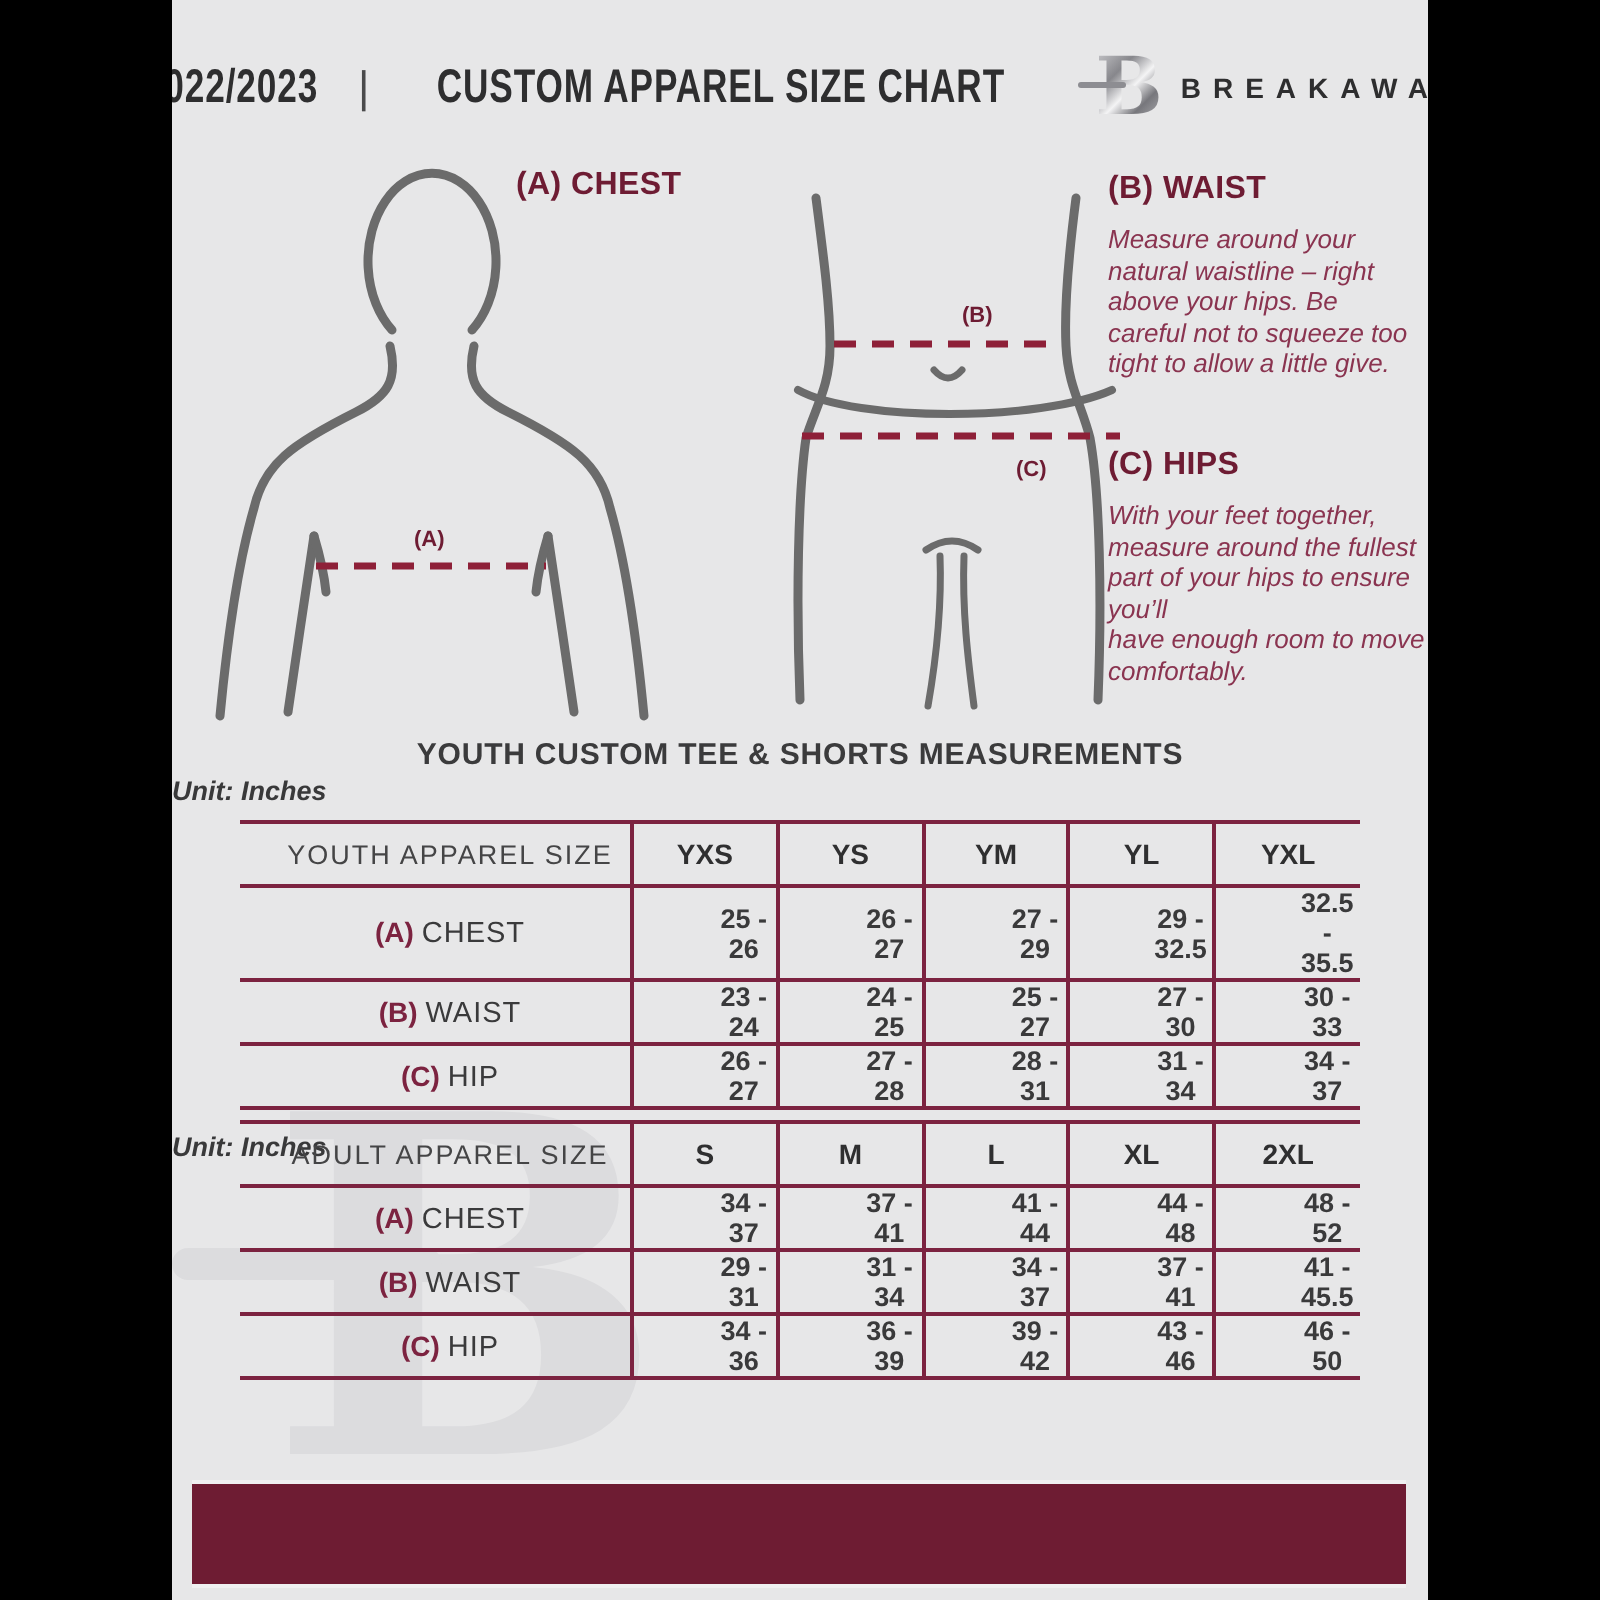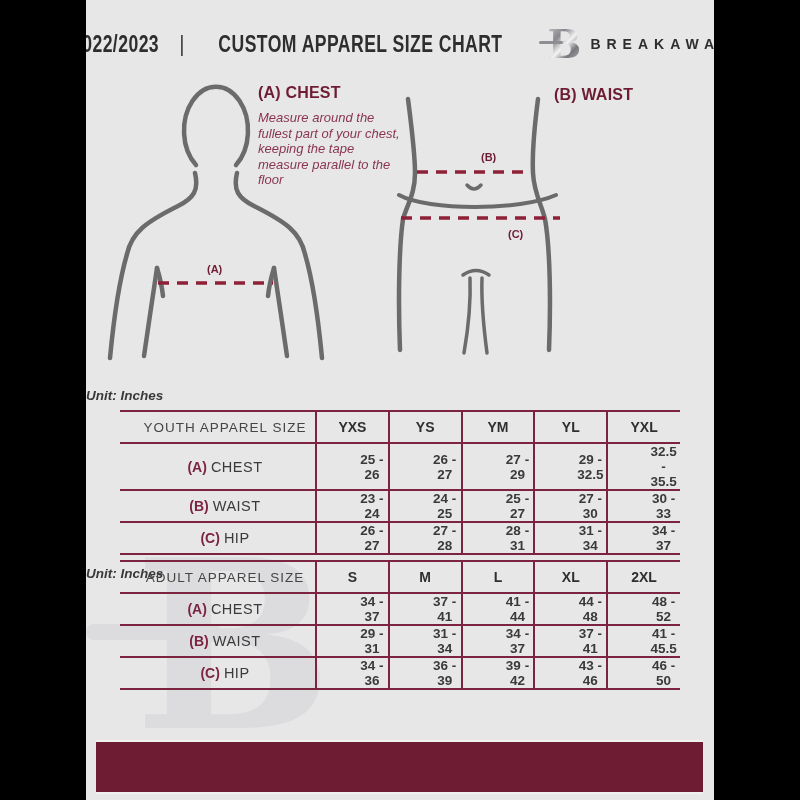--- a/index.html
+++ b/index.html
@@ -158,30 +158,34 @@
     <line class="dash-line" x1="15" y1="123" x2="174" y2="123"></line>
     <text class="fig-label" x="122" y="143">(C)</text>
 
     <path class="body-line" style="stroke-width:3.5" d="M 77 180 Q 90 171 103 180"></path>
     <path class="body-line" style="stroke-width:3.5" d="M 84 183 C 85 210 82 235 78 258"></path>
     <path class="body-line" style="stroke-width:3.5" d="M 96 183 C 95 210 98 235 101 258"></path>
   </svg>
 
   <div class="guide" style="left:172px;top:84px;width:150px;">
     <div class="guide-heading">(A) CHEST</div>
-    <div class="guide-body">Measure around the fullest part of your chest, keeping the tape measure parallel to the floor</div>
   </div>
 
   <div class="guide" style="left:468px;top:86px;width:152px;">
     <div class="guide-heading">(B) WAIST</div>
+    <div class="guide-body">Measure around your natural waistline – right above your hips. Be careful not to squeeze too tight to allow a little give.</div>
   </div>
 
   <div class="guide" style="left:468px;top:224px;width:160px;">
-  </div>
-
+    <div class="guide-heading">(C) HIPS</div>
+    <div class="guide-body">With your feet together, measure around the fullest part of your hips to ensure you’ll
+have enough room to move comfortably.</div>
+  </div>
+
+  <div class="tbl-title" style="top:369px;">YOUTH CUSTOM TEE &amp; SHORTS MEASUREMENTS</div>
   <div class="tbl-unit" style="top:388px;">Unit: Inches</div>
 
   <table class="size-table" style="top:410px;">
     <thead>
       <tr>
         <th class="label-col">YOUTH APPAREL SIZE</th>
         <th>YXS</th>
         <th>YS</th>
         <th>YM</th>
         <th>YL</th>

